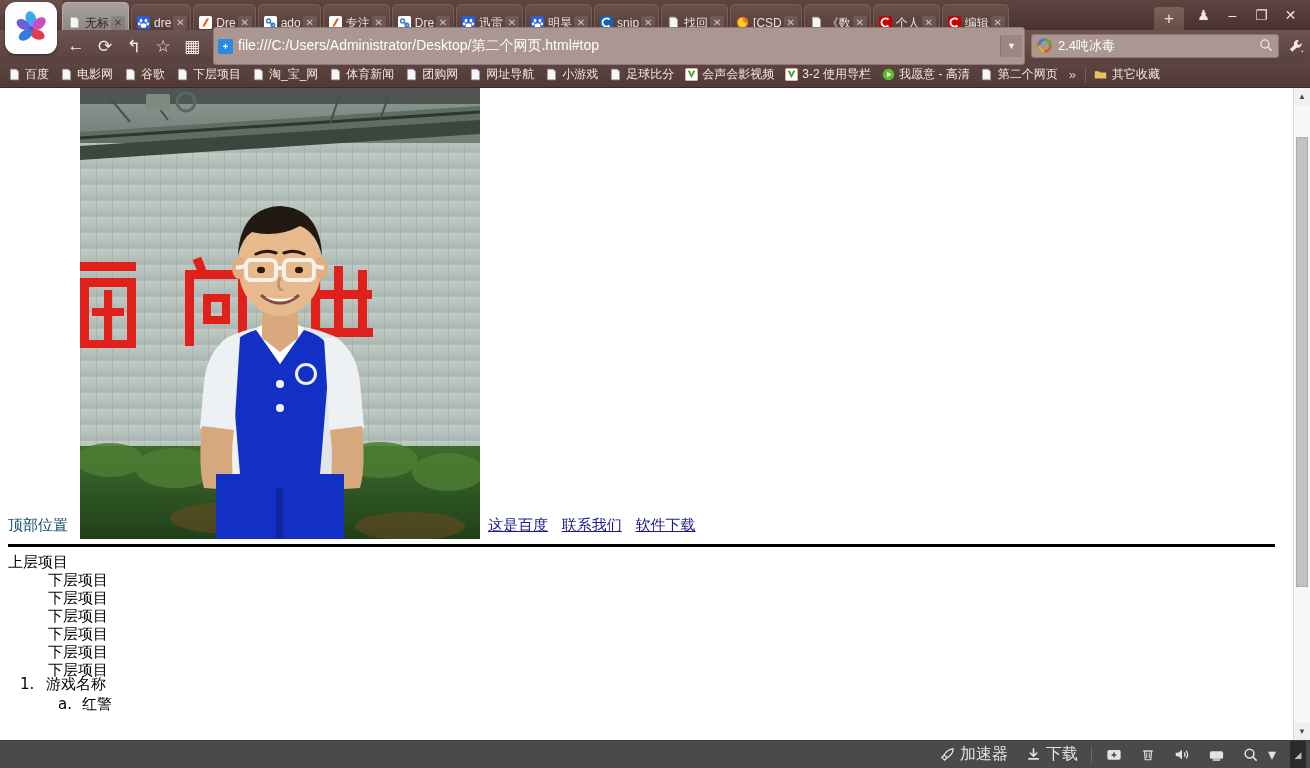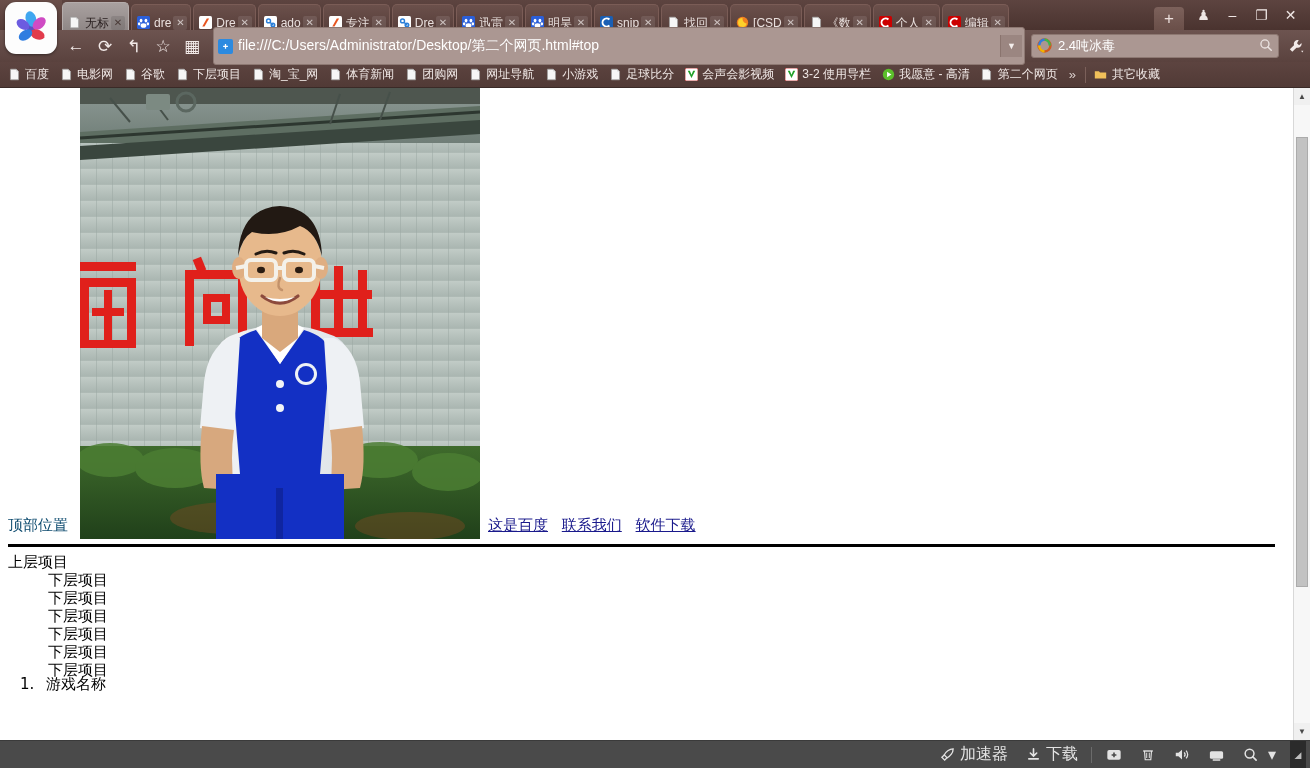--- a/index.html
+++ b/index.html
@@ -859,20 +859,23 @@
         <div class="dd">下层项目</div>
         <div class="dd">下层项目</div>
         <div class="dd">下层项目</div>
         <div class="dd">下层项目</div>
       </div>
 
       <div class="ol-wrap">
         <div class="li1">
           <span class="num">1.</span><span>游戏名称</span>
         </div>
+        <div class="li2">
+          <span class="num">a.</span><span>红警</span>
+        </div>
       </div>
     </div>
 
     <div class="scrollbar">
       <div class="sb-arrow">▲</div>
       <div class="sb-track">
         <div class="sb-thumb"></div>
       </div>
       <div class="sb-arrow">▼</div>
     </div>

